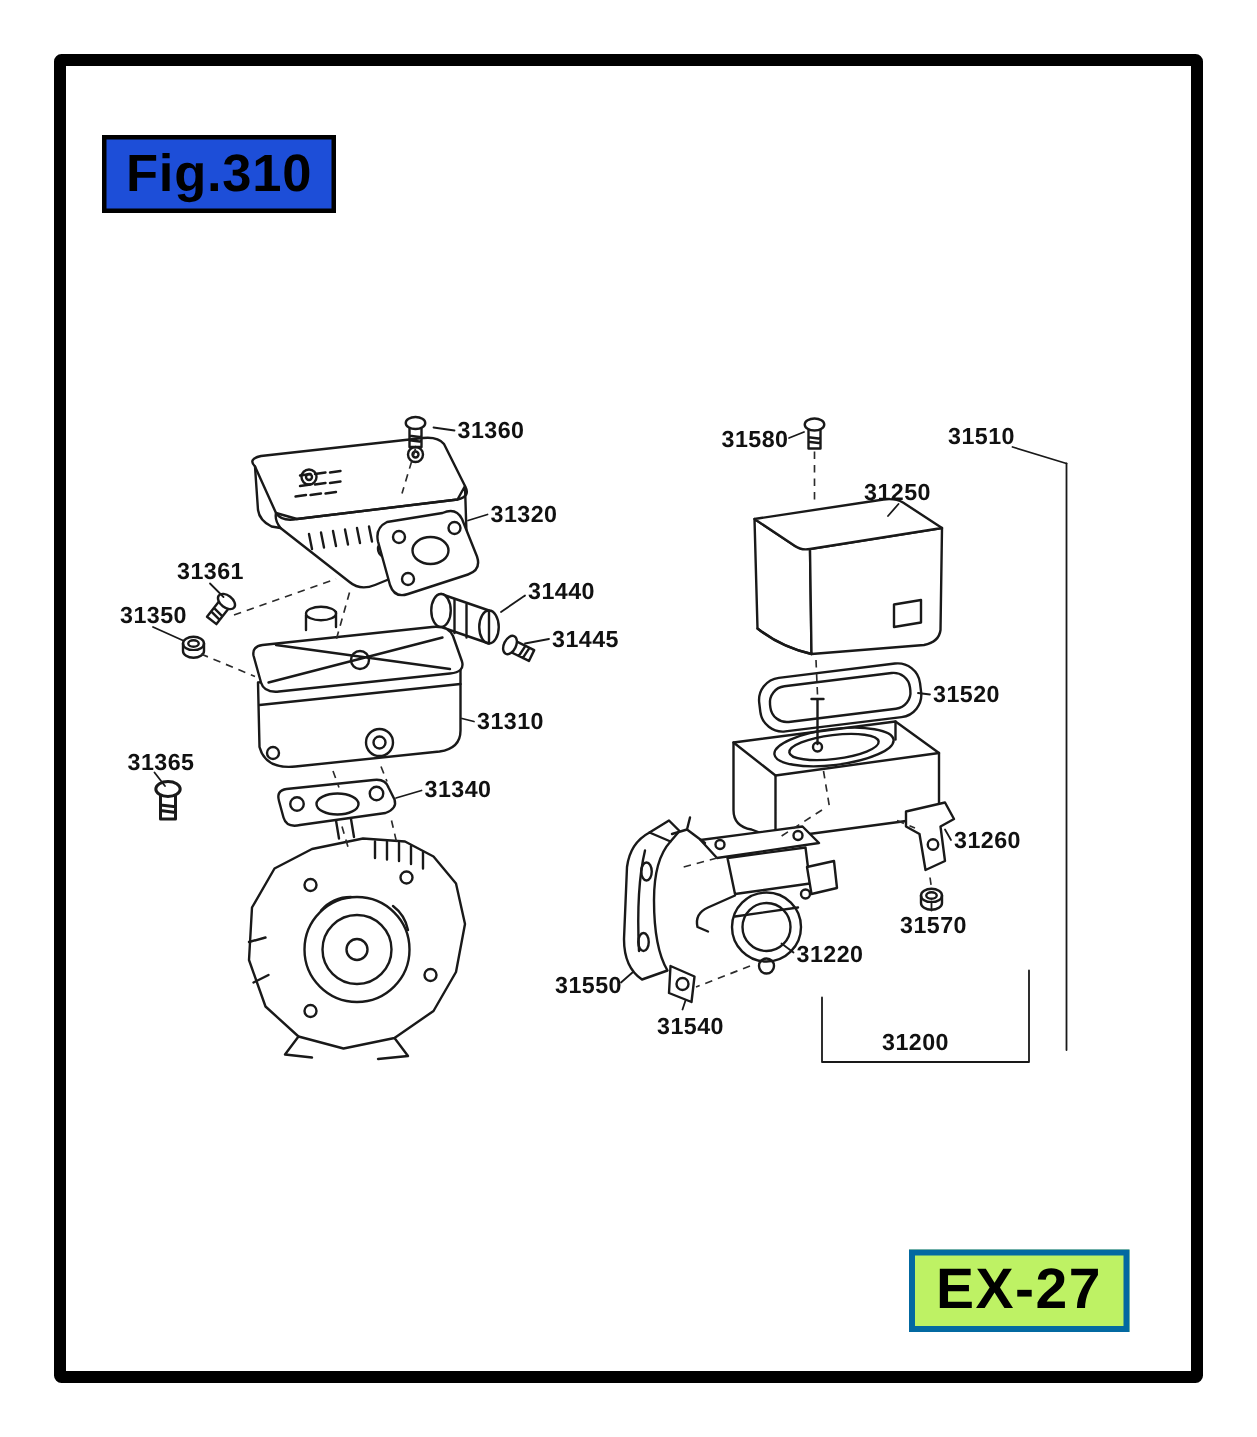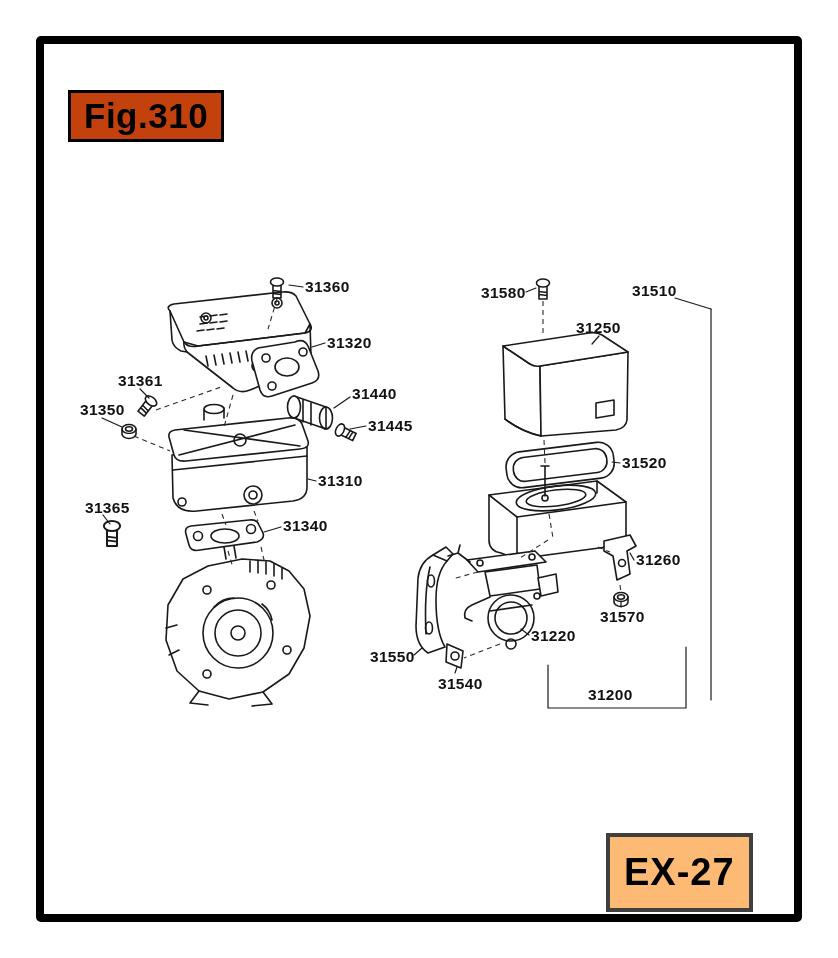--- a/index.html
+++ b/index.html
@@ -5,27 +5,27 @@
   html,body{margin:0;padding:0;background:#fff;}
   .page{
     position:relative;width:838px;height:958px;background:#fff;
     font-family:"Liberation Sans",sans-serif;overflow:hidden;
   }
   .frame{
     position:absolute;left:36px;top:36px;width:766px;height:886px;
     border:8px solid #000;border-radius:5px;box-sizing:border-box;background:#fff;
   }
   .fig-box{
-    position:absolute;left:68px;top:90px;border:3px solid #000;background:#c2410c;
+    position:absolute;left:68px;top:90px;border:3px solid #000;background:#1d4ed8;
     padding:3px 13px;display:flex;align-items:center;justify-content:center;z-index:3;
   }
   .fig-box span{font-size:35px;font-weight:700;color:#000;letter-spacing:0.5px;}
   .code-box{
-    position:absolute;left:606px;top:833px;border:4px solid #404040;background:#fdba74;
-    padding:14px 14px;display:flex;align-items:center;justify-content:center;z-index:3;
+    position:absolute;left:606px;top:833px;border:4px solid #0369a1;background:#bef264;
+    padding:2px 14px;display:flex;align-items:center;justify-content:center;z-index:3;
   }
   .code-box span{font-size:38px;font-weight:700;color:#000;letter-spacing:1px;}
   svg.art{position:absolute;left:0;top:0;z-index:2;}
   .ln{fill:none;stroke:#191919;stroke-width:1.6;stroke-linecap:round;stroke-linejoin:round;}
   .fw{fill:#ffffff;stroke:#191919;stroke-width:1.6;stroke-linecap:round;stroke-linejoin:round;}
   .dash{fill:none;stroke:#2b2b2b;stroke-width:1.1;stroke-dasharray:5 4;stroke-linecap:butt;}
   .ldr{fill:none;stroke:#191919;stroke-width:1.2;stroke-linecap:round;stroke-linejoin:round;}
   .plabel{font-family:"Liberation Sans",sans-serif;font-size:15.5px;font-weight:700;fill:#111;letter-spacing:0.3px;}
 </style>
 </head>

